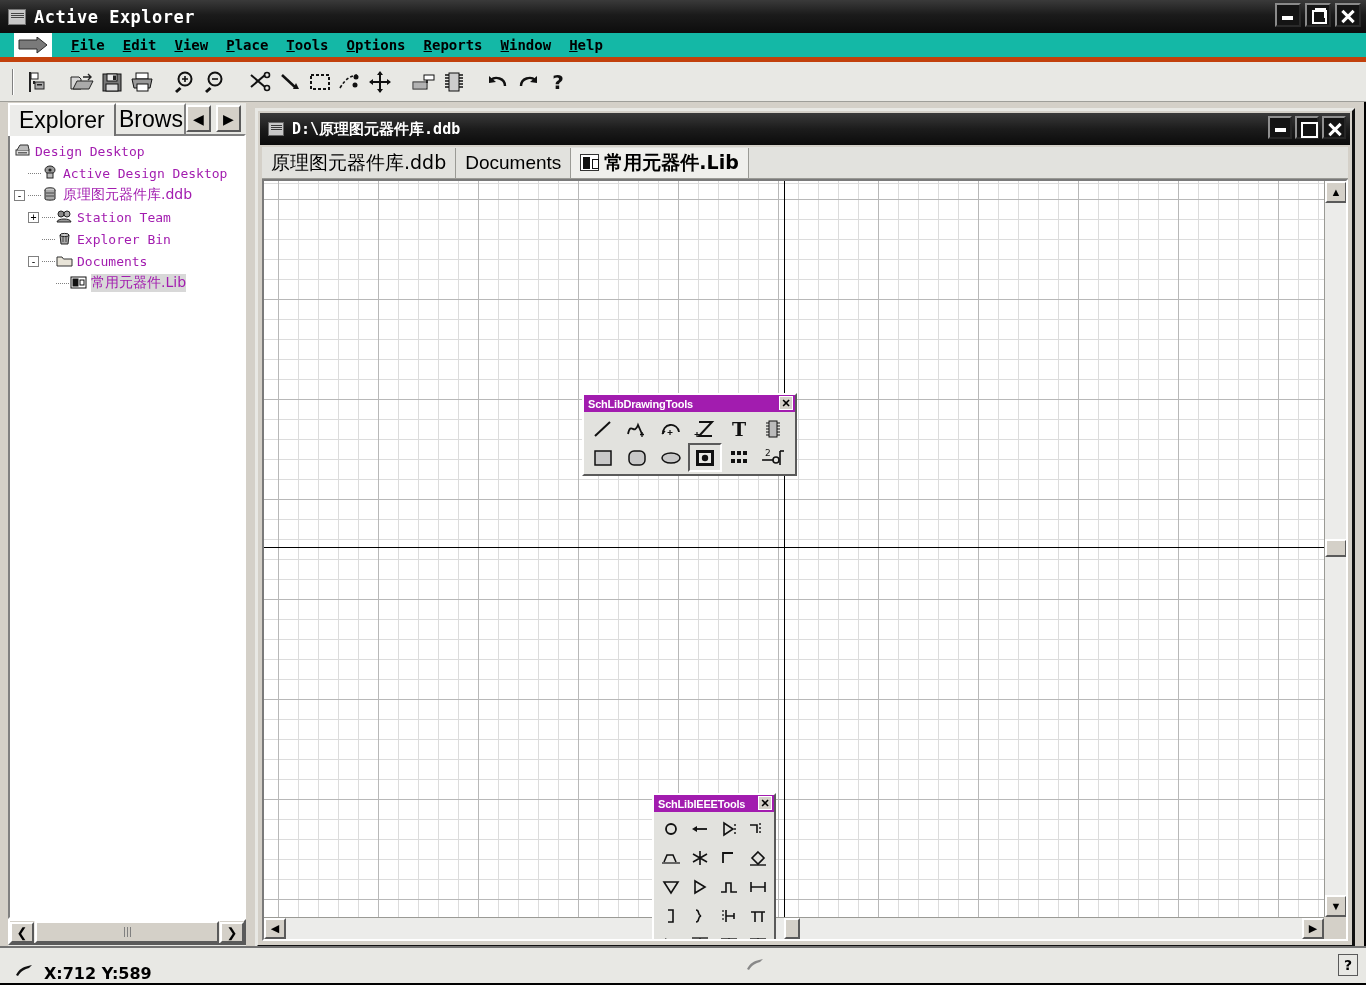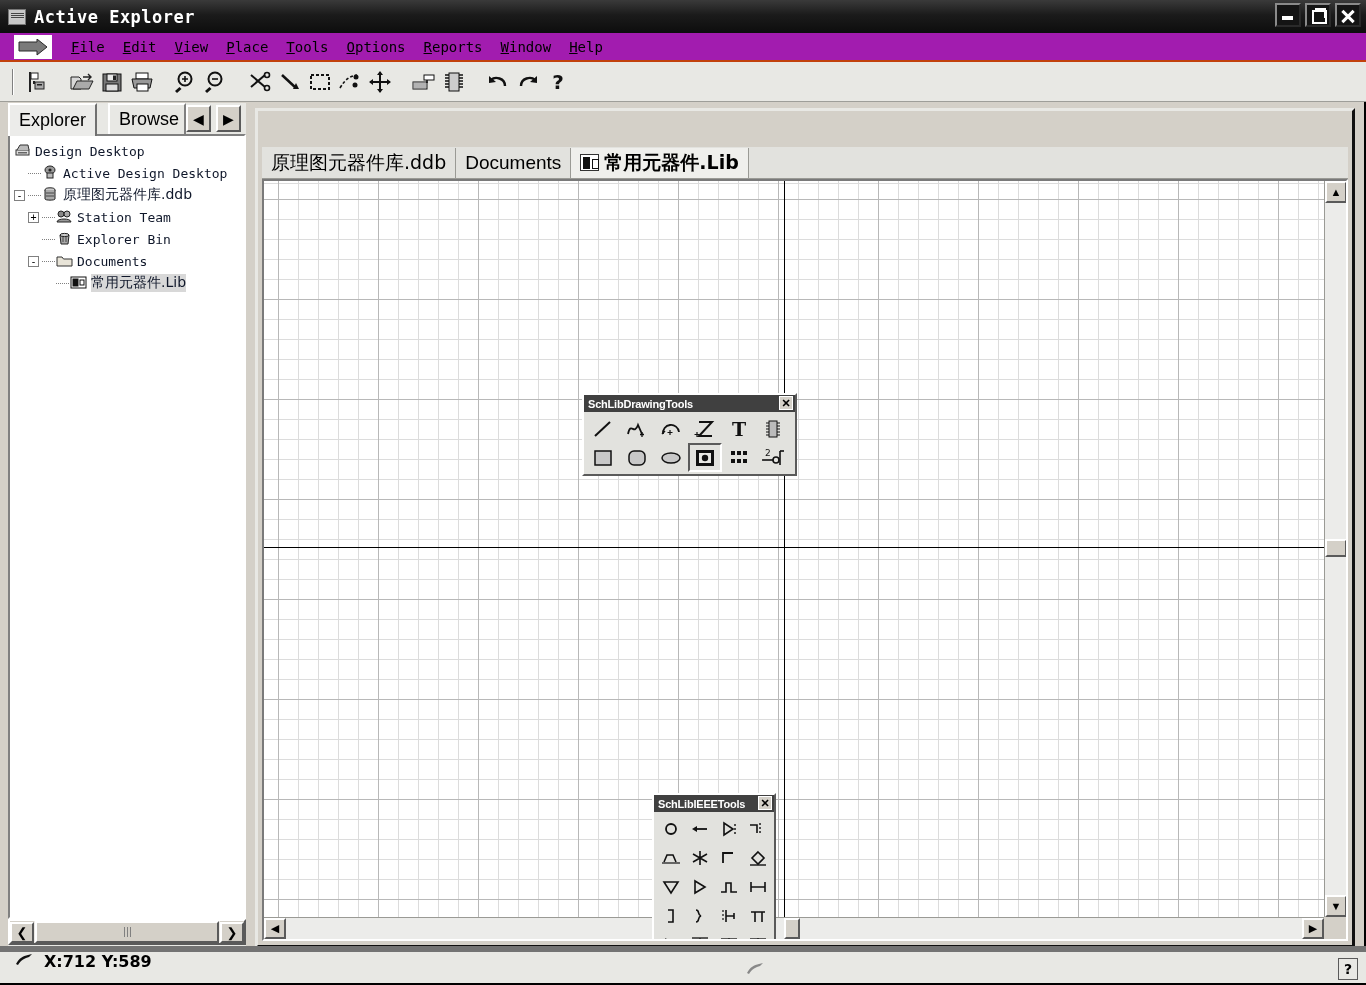--- a/index.html
+++ b/index.html
@@ -57,22 +57,23 @@
   }
   .gl-close:after,.gl-close:before{
     content:""; position:absolute; left:3px; top:10px; width:16px; height:3px; background:#fff;
   }
   .gl-close:after{ transform:rotate(45deg); }
   .gl-close:before{ transform:rotate(-45deg); }
 
   
   .menubar{
     position:absolute; left:0; top:33px; width:1366px; height:29px;
-    background:#a21caf; display:flex; align-items:center;
-    border-bottom:2px solid #c2410c;
+    background:#14b8a6; display:flex; align-items:center;
+    border-bottom:5px solid #c2410c;
+    font-weight:bold;
   }
   .menu-logo{
     width:38px; height:24px; margin-left:14px; margin-right:10px;
     background:#fff; position:relative; flex:none;
   }
   .menu-logo svg{ position:absolute; left:3px; top:4px; }
   .menu-item{
     font-family:"DejaVu Sans Mono", monospace;
     font-size:14px; color:#000; padding:2px 9px; cursor:default; white-space:nowrap;
   }
@@ -92,21 +93,21 @@
 
   
   .panel{
     position:absolute; left:8px; top:103px; width:238px; height:845px;
     background:#e8e8e4;
   }
   .panel-tabs{ position:relative; height:33px; }
   .ptab{
     position:absolute; top:0; height:31px; padding:0 9px;
     display:flex; align-items:center;
-    font-size:18px; color:#000; background:#e8e8e4;
+    font-size:23px; color:#000; background:#e8e8e4;
     border:2px solid; border-color:#fff #808080 #808080 #fff;
     border-bottom:none; cursor:default; white-space:nowrap; overflow:hidden;
   }
   .ptab.active{ top:0; height:33px; background:#ececea; z-index:3;
     border-color:#fff #707070 transparent #fff; font-weight:normal;}
   .ptab-arrow{
     position:absolute; top:2px; width:25px; height:27px; background:#d4d0c8;
     border:2px solid; border-color:#fff #5a5a5a #5a5a5a #fff;
     display:flex; align-items:center; justify-content:center;
     font-size:14px; cursor:default;
@@ -120,21 +121,21 @@
   .tree{ padding:4px 0 0 4px; font-family:"DejaVu Sans Mono", monospace; font-size:13px; }
   .trow{ display:flex; align-items:center; height:22px; white-space:nowrap; position:relative; }
   .tbox{
     width:11px; height:11px; border:1px solid #808080; background:#fff;
     font-size:10px; line-height:9px; text-align:center; font-family:"DejaVu Sans Mono",monospace;
     margin-right:3px; flex:none; cursor:default; color:#000;
   }
   .tspacer{ width:14px; flex:none; }
   .tdots{ width:13px; height:1px; border-top:1px dotted #808080; flex:none; margin-right:1px;}
   .ticon{ width:17px; height:16px; margin-right:4px; flex:none; position:relative; }
-  .tlabel{ font-size:13px; color:#0f172a; }
+  .tlabel{ font-size:13px; color:#a21caf; }
   .tlabel.sel{ background:#d8d8d8; }
   .tlabel.cjk{ font-family:"DejaVu Sans", sans-serif; font-size:14px; }
   .panel-hscroll{
     position:absolute; left:0; bottom:3px; width:238px; height:26px;
     background:#d4d0c8; border:2px solid; border-color:#fff #5a5a5a #5a5a5a #fff;
     display:flex; align-items:center;
   }
   .hs-arrow{
     width:24px; height:21px; background:#d4d0c8; flex:none;
     border:2px solid; border-color:#fff #5a5a5a #5a5a5a #fff;
@@ -252,21 +253,21 @@
     position:absolute; right:0; bottom:0; width:22px; height:22px; background:#d4d0c8;
   }
 
   
   .palette{
     position:absolute; background:#e2e2de;
     border:2px solid; border-color:#fff #5a5a5a #5a5a5a #fff;
     z-index:30;
   }
   .pal-title{
-    height:17px; background:#404040; display:flex; align-items:center;
+    height:17px; background:#a21caf; display:flex; align-items:center;
     padding-left:4px; position:relative;
   }
   .pal-title-text{
     color:#fff; font-size:11px; font-weight:bold;
     font-family:"Liberation Sans", sans-serif; letter-spacing:-0.2px; white-space:nowrap;
   }
   .pal-close{
     position:absolute; right:2px; top:1px; width:14px; height:14px;
     background:#d4d0c8; border:1px solid #fff;
     font-size:11px; line-height:12px; text-align:center; font-weight:bold;
@@ -279,22 +280,22 @@
   .pal-btn.pressed{ border:2px solid; border-color:#5a5a5a #fff #fff #5a5a5a; }
 
   #drawtools{ left:318px; top:212px; width:215px; }
   #drawtools .pal-grid{ grid-template-columns:repeat(6,34px); grid-auto-rows:29px; }
   #ieeetools{ left:388px; top:612px; width:124px; }
   #ieeetools .pal-grid{ grid-template-columns:repeat(4,29px); grid-auto-rows:29px; }
 
   
   .statusbar{
     position:absolute; left:0; bottom:0; width:1366px; height:37px;
-    background:#e8e8e4; border-top:6px solid #737373;
-    display:flex; align-items:flex-start;
+    background:#e8e8e4; border-top:2px solid #737373;
+    display:flex; align-items:flex-end;
   }
   .status-cursor{ margin-left:14px; margin-right:8px; flex:none; }
   .status-text{
     font-family:"DejaVu Sans", sans-serif; font-size:16px; font-weight:bold; color:#000;
   }
   .status-mid{ position:absolute; left:745px; top:9px; }
   .status-help{
     position:absolute; right:8px; top:6px; width:20px; height:22px;
     border:1px solid #5a5a5a; background:#e8e8e4;
     font-size:14px; font-weight:bold; text-align:center; line-height:20px;
@@ -576,20 +577,29 @@
             <div class="grip"></div>
         </div>
       </div>
       <div class="hs-arrow">
         <span>❯</span>
       </div>
     </div>
   </div>
 
   <div class="mdi">
+    <div class="mdi-title">
+      <div class="mdi-icon"></div>
+      <div class="mdi-title-text">D:\原理图元器件库.ddb</div>
+      <div class="mdi-btns">
+        <div class="mdi-btn gl-min"></div>
+        <div class="mdi-btn gl-max"></div>
+        <div class="mdi-btn gl-close"></div>
+      </div>
+    </div>
 
     <div class="mdi-tabs">
       <div class="dtab">
         <span class="cjk">原理图元器件库.ddb</span>
       </div>
       <div class="dtab">
         <span>Documents</span>
       </div>
       <div class="dtab active">
         <span class="dtab-icon"></span>

